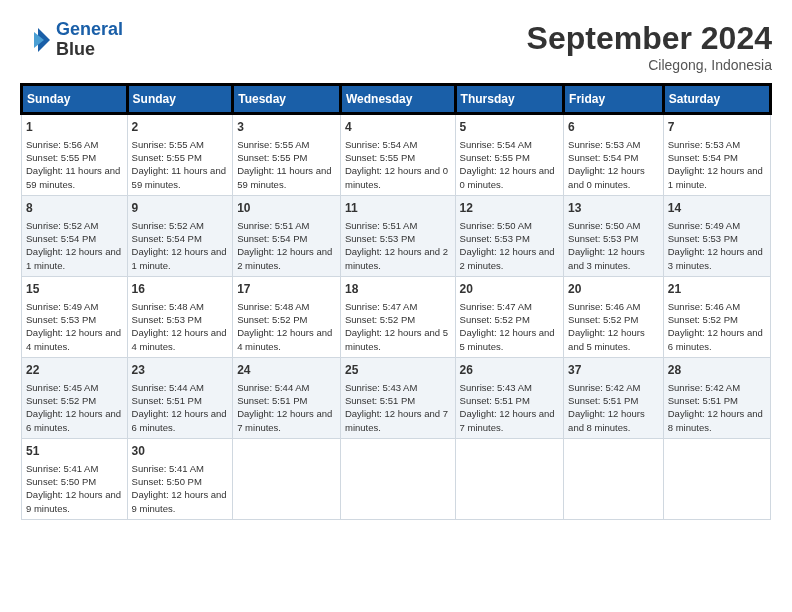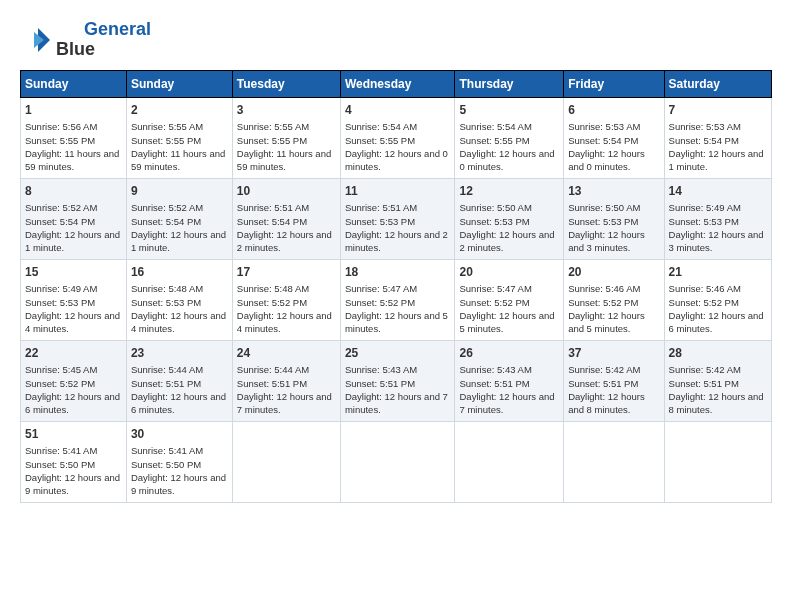--- a/index.html
+++ b/index.html
@@ -21,21 +21,20 @@
       align-items: center;
     }
     .logo-text {
       font-size: 18px;
       font-weight: bold;
       color: #333;
       line-height: 1.1;
     }
     .logo-text span {
       color: #1a5fa8;
-      margin-left: 28px;
     }
     .logo-icon {
       width: 32px;
       height: 32px;
       margin-right: 4px;
     }
     .title-block {
       text-align: right;
     }
     .month-title {
@@ -54,21 +53,21 @@
     }
     thead tr {
       background-color: #1a5fa8;
       color: #fff;
     }
     thead th {
       padding: 6px 4px;
       text-align: left;
       font-size: 12px;
       font-weight: bold;
-      border: 1px solid #000000;
+      border: 3px solid #000000;
     }
     tbody tr {
       background-color: #fff;
     }
     tbody tr:nth-child(even) {
       background-color: #f0f4f8;
     }
     tbody td {
       padding: 4px 4px;
       vertical-align: top;
@@ -91,20 +90,24 @@
 <div class="header">
   <div class="logo">
     <svg class="logo-icon" viewBox="0 0 32 32">
       <polygon points="18,4 30,16 18,28" fill="#1a5fa8"></polygon>
       <polygon points="14,8 24,16 14,24" fill="#4a9fd4"></polygon>
     </svg>
     <div class="logo-text">
       <div><span>General</span></div>
       <div>Blue</div>
     </div>
+  </div>
+  <div class="title-block">
+    <div class="month-title">September 2024</div>
+    <div class="location">Cilegong, Indonesia</div>
   </div>
 </div>
 
 <table>
   <thead>
     <tr>
       <th>Sunday</th>
       <th>Sunday</th>
       <th>Tuesday</th>
       <th>Wednesday</th>

